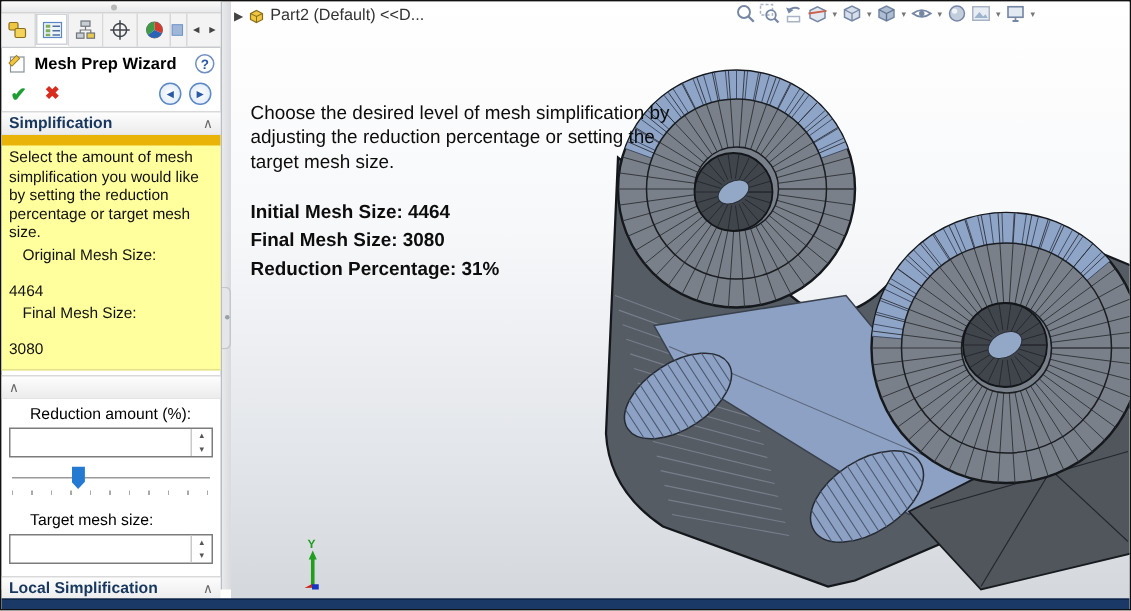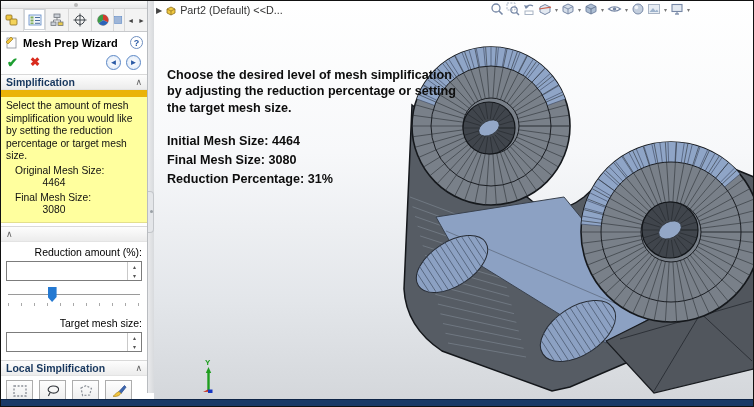--- a/index.html
+++ b/index.html
@@ -35,22 +35,22 @@
              display:flex; align-items:center; justify-content:center; margin-left:5px; }
   .sec-head { display:flex; align-items:center; height:16px; padding:0 5px;
               margin-top:3px; background:linear-gradient(#fdfdfd,#ececec);
               border-top:1px solid #d9d9d9; border-bottom:1px solid #e3e3e3; }
   .sec-head .txt { font-weight:bold; font-size:10.5px; color:#17375e; flex:1; }
   .sec-head .chev { color:#666; font-size:9px; }
   .note { background:#ffff9e; border-top:7px solid #eab308; border-bottom:1px solid #e4e08c;
           padding:3px 5px 5px 5px; font-size:10.3px; line-height:1.22; color:#111; }
   .note .meshline { margin-top:2px; padding-left:9px; }
   .note .meshline:first-of-type { margin-top:8px; }
-  .note .meshval { text-align:center; width:96px; }
-  .pm-label { padding:4px 5px 2px 5px; font-size:10.5px;text-align:right; }
+  .note .meshval { width:96px;margin-top:12px; }
+  .pm-label { padding:4px 5px 2px 19px; font-size:10.5px; }
   .spinbox { display:flex; margin:1px 5px 0 5px; height:20px; border:1px solid #7c7c7c;
              background:#fff; }
   .spinbox input { flex:1; border:0; outline:0; font-size:15px; padding-left:3px;
                    font-family:"Liberation Sans",sans-serif; min-width:0;margin-top:28px; }
   .spin-arrows { width:14px; border-left:1px solid #c9c9c9; display:flex; flex-direction:column; }
   .spin-arrows span { flex:1; font-size:6px; color:#555; display:flex; align-items:center;
                       justify-content:center; }
   .slider { position:relative; height:22px; margin:4px 7px 0 7px; }
   .slider .track { position:absolute; left:0; right:0; top:9px; height:1px; background:#9a9a9a; }
   .slider .handle { position:absolute; top:2px; width:9px; height:15px; background:#2479d2;
@@ -77,21 +77,21 @@
               overflow:hidden; }
   .tree-flyout { position:absolute; left:2px; top:3px; display:flex; align-items:center;
                  font-size:10.8px; color:#333; }
   .tree-flyout .exp { color:#444; font-size:8px; margin-right:3px; }
   .part-ico { width:12px; height:11px; margin-right:3px; position:relative; }
   .headsup { position:absolute; left:336px; top:1px; display:flex; align-items:center; gap:2px; }
   .hud-ico { display:flex; align-items:center; }
   .hud-ico svg { opacity:.85; }
   .hud-caret { font-size:6px; color:#777; margin:0 1px; }
   .instructions { position:absolute; left:13px; top:66px; width:300px; color:#0d0d0d; }
-  .instructions p { font-weight:bold; font-size:12.6px; line-height:1.3; }
+  .instructions p { font-weight:normal; font-size:12.6px; line-height:1.3; }
   .stats { margin-top:16px; font-weight:bold; font-size:12.6px; line-height:1.5; }
   .model-svg { position:absolute; left:0; top:0; }
   .triad { position:absolute; left:42px; bottom:6px; width:30px; height:34px; }
   .triad .ylabel { position:absolute; left:9px; top:-2px; color:#1f9e1f; font-size:8px; font-weight:bold; }
 
   
   .statusbar { position:absolute; left:0; bottom:0; width:752px; height:7px; background:#1a3967;
                border-top:1px solid #0e2547; }
 </style>
 </head>

